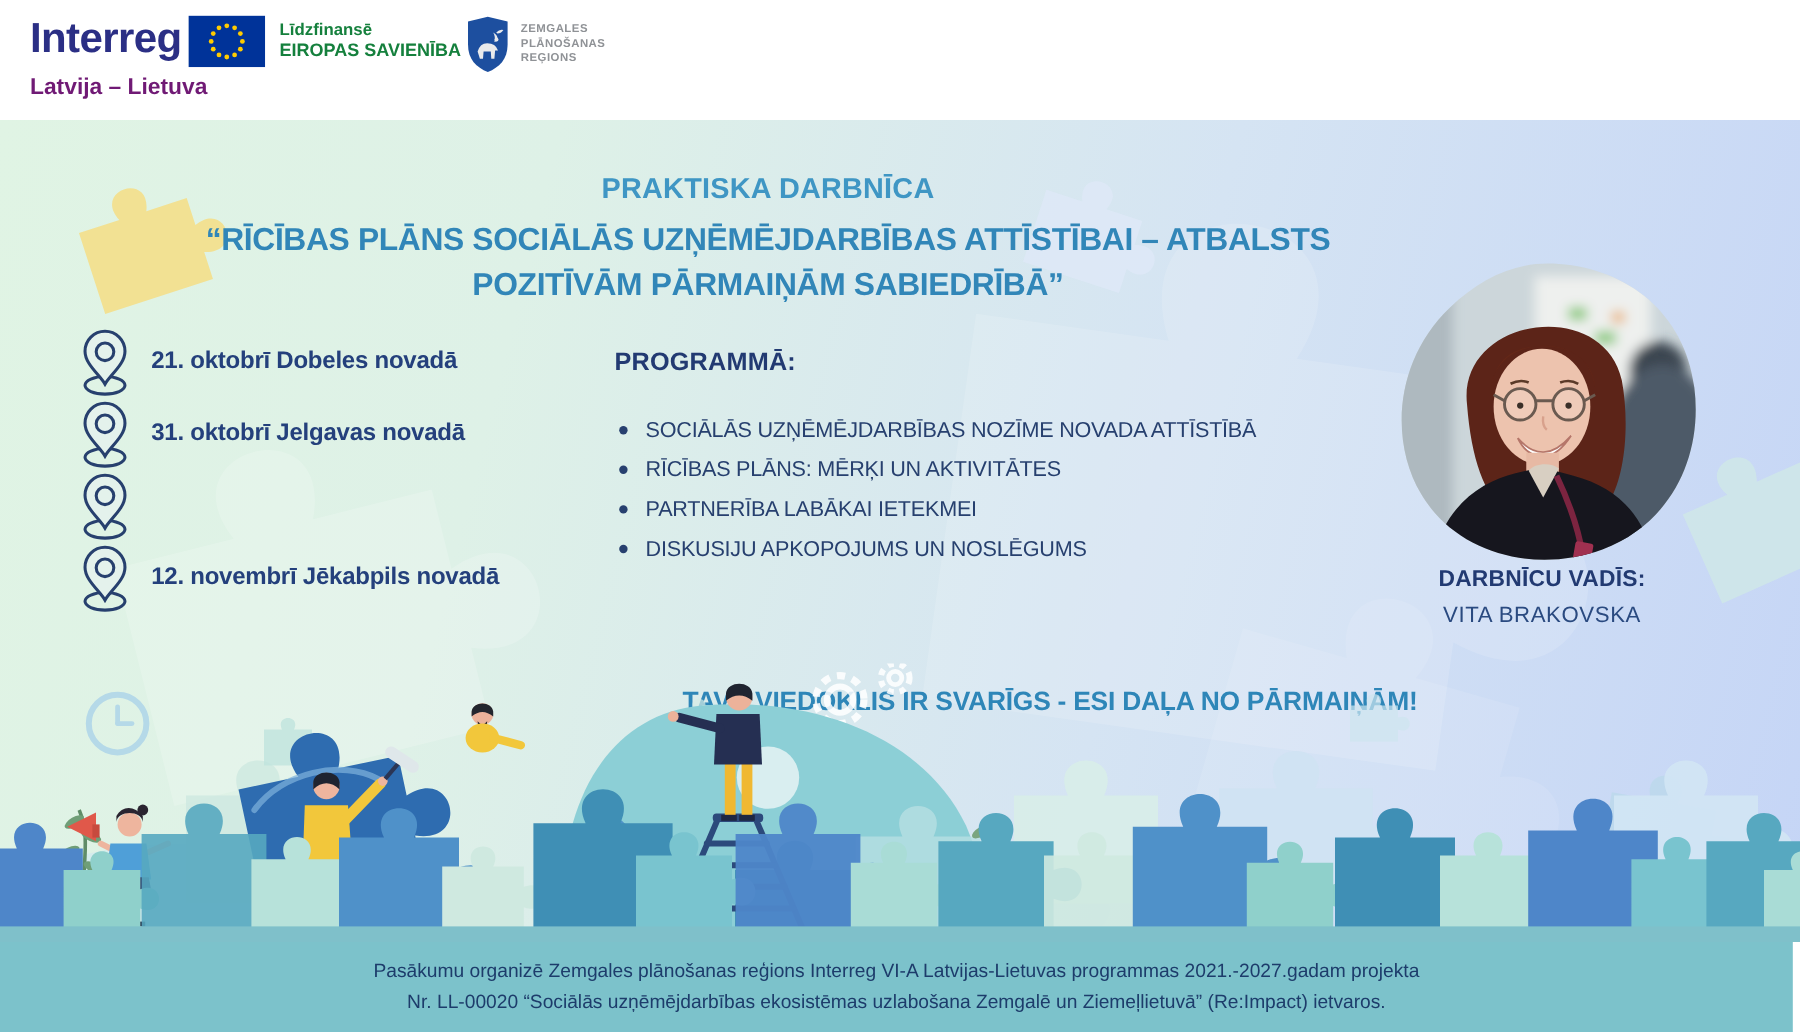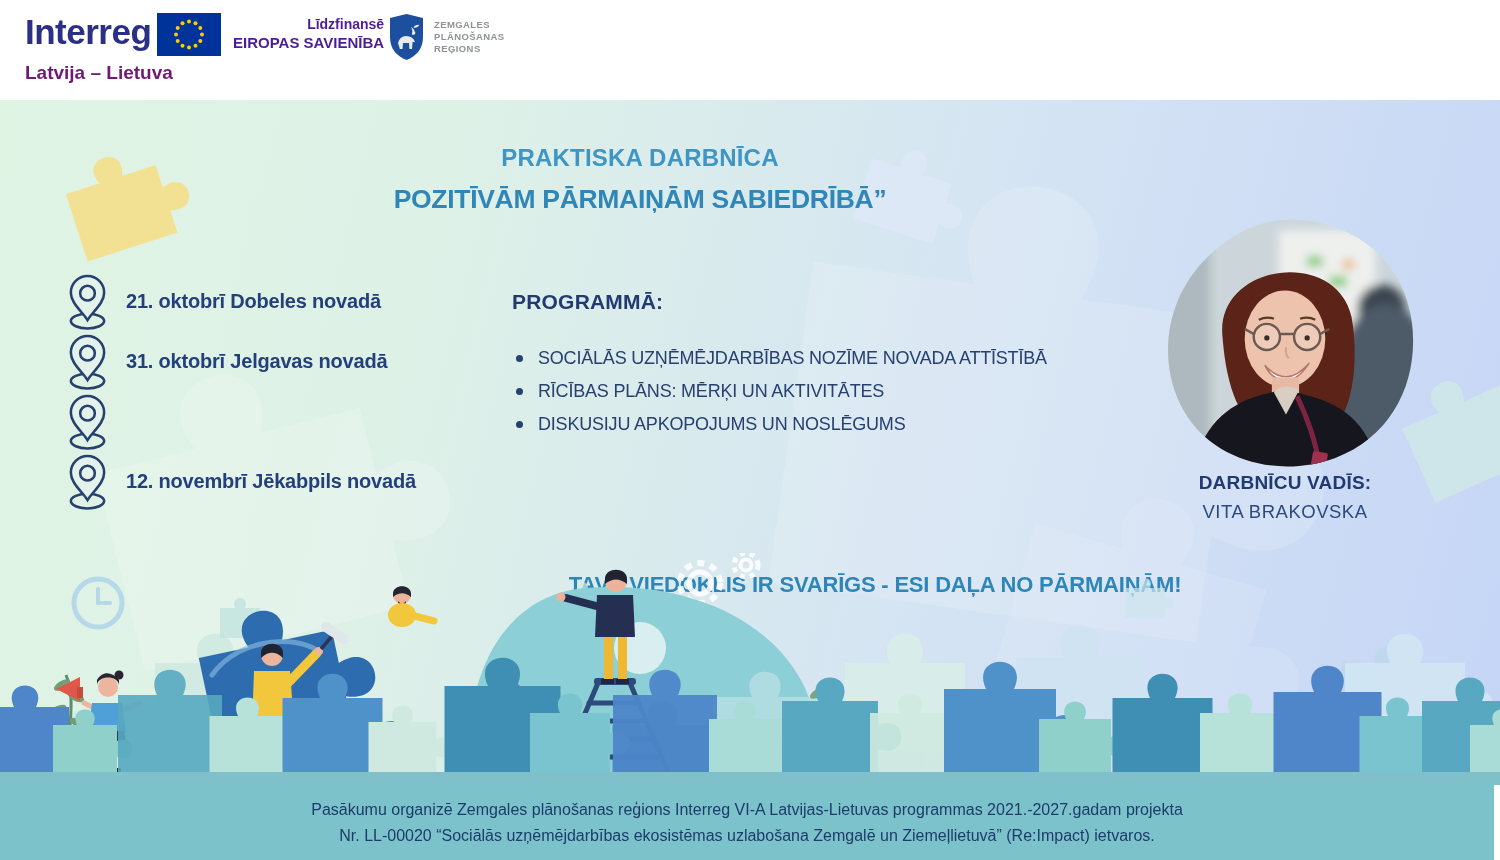--- a/index.html
+++ b/index.html
@@ -6,21 +6,21 @@
   body{width:1500px;height:860px;position:relative;overflow:hidden;
        font-family:"Liberation Sans",sans-serif;background:#fff;}
   .poster{position:absolute;inset:0;}
 
   
   .header{position:absolute;left:0;top:0;width:1500px;height:100px;background:#ffffff;}
   .interreg-word{position:absolute;left:25px;top:12px;font-size:35px;font-weight:800;
        color:#2b2f85;letter-spacing:-0.5px;}
   .interreg-sub{position:absolute;left:25px;top:62px;font-size:19px;font-weight:800;color:#701a75;}
   .eu-block{position:absolute;left:157px;top:13px;display:flex;gap:12px;align-items:flex-start;}
-  .eu-text{color:#4c1d95;line-height:1.3;padding-top:2px;text-align:right;}
+  .eu-text{color:#15803d;line-height:1.3;padding-top:2px;}
   .eu-text .l1{font-size:14px;font-weight:700;}
   .eu-text .l2{font-size:15px;font-weight:800;}
   .zpr-block{position:absolute;left:388px;top:13px;display:flex;gap:9px;align-items:center;}
   .zpr-text{color:#8f9296;font-size:9.5px;font-weight:700;letter-spacing:.4px;line-height:1.25;}
 
   
   .main{position:absolute;left:0;top:100px;width:1500px;height:685px;overflow:hidden;
         background:linear-gradient(104deg,#e0f4e4 0%,#def1e7 28%,#d5e4f3 62%,#c5d5f6 100%);}
   .deco{position:absolute;pointer-events:none;}
 
@@ -143,20 +143,21 @@
     </svg>
 
     <svg class="deco" style="left:10px;top:5px;width:180px;height:180px" viewBox="0 0 180 180">
       <g transform="translate(30,48) rotate(-18) scale(1.18)">
           <use href="#pz" fill="#f2e193"></use>
         </g>
     </svg>
 
     <div class="kicker">PRAKTISKA DARBNĪCA</div>
     <div class="big-title">
+      <div>“RĪCĪBAS PLĀNS SOCIĀLĀS UZŅĒMĒJDARBĪBAS ATTĪSTĪBAI – ATBALSTS</div>
       <div>POZITĪVĀM PĀRMAIŅĀM SABIEDRĪBĀ”</div>
     </div>
 
     <div class="schedule">
       <div class="sch-row">
         <svg class="sch-icon" viewBox="0 0 48 58">
             <use href="#pin-g"></use>
           </svg>
         <span class="sch-label">21. oktobrī Dobeles novadā</span>
       </div>
@@ -177,20 +178,21 @@
           </svg>
         <span class="sch-label">12. novembrī Jēkabpils novadā</span>
       </div>
     </div>
 
     <div class="program">
       <div class="program-heading">PROGRAMMĀ:</div>
       <ul class="program-list">
         <li>SOCIĀLĀS UZŅĒMĒJDARBĪBAS NOZĪME NOVADA ATTĪSTĪBĀ</li>
         <li>RĪCĪBAS PLĀNS: MĒRĶI UN AKTIVITĀTES</li>
+        <li>PARTNERĪBA LABĀKAI IETEKMEI</li>
         <li>DISKUSIJU APKOPOJUMS UN NOSLĒGUMS</li>
       </ul>
     </div>
 
     <div class="photo-wrap">
       <svg width="262" height="252" viewBox="0 0 260 250">
         <defs>
           <clipPath id="blob">
             <path d="M142,4 C198,8 246,44 254,106 C261,162 236,218 178,240 C120,261 56,242 28,194 C2,150 6,84 52,40 C78,15 108,1 142,4 Z"></path>
           </clipPath>

